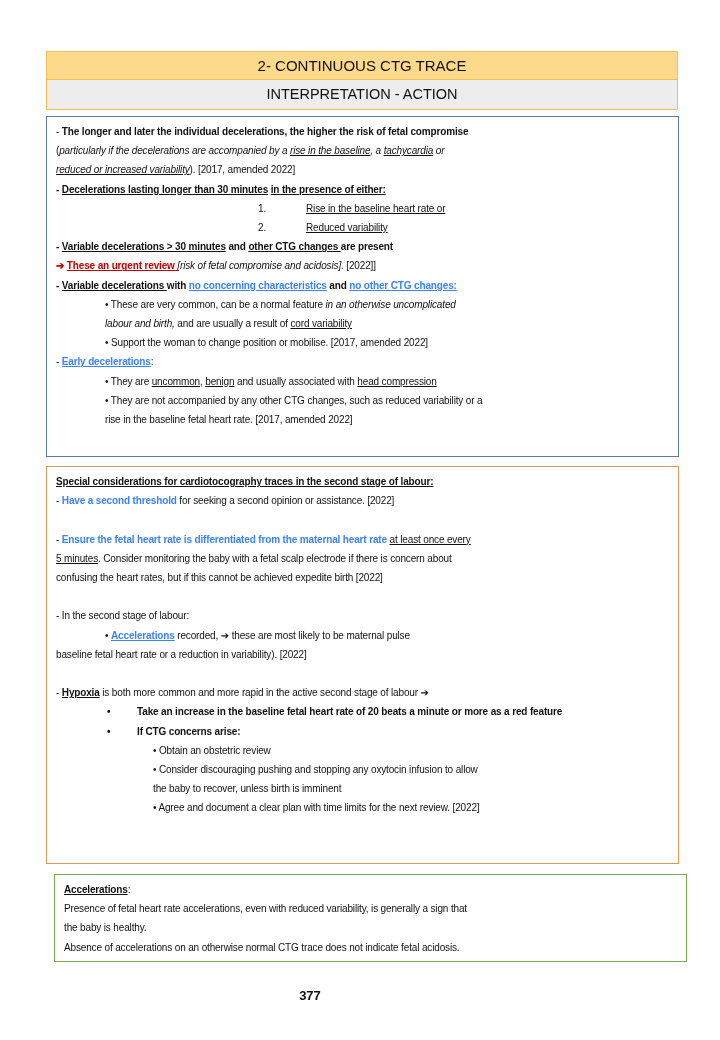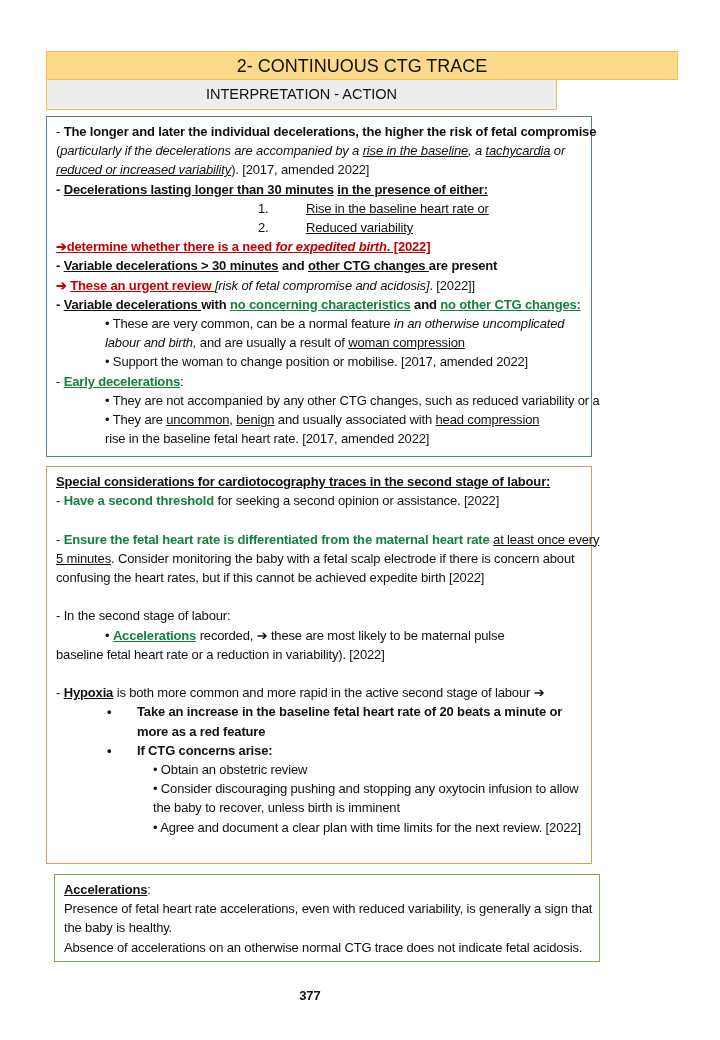--- a/index.html
+++ b/index.html
@@ -1,29 +1,29 @@
 <!DOCTYPE html>
 <html><head>
 <meta charset="utf-8">
 <style>
   html, body { margin: 0; padding: 0; background: #ffffff; }
   body { width: 720px; height: 1040px; position: relative; font-family: "Liberation Sans", sans-serif; color: #111; }
-  .hdr1 { position: absolute; left: 46px; top: 51px; width: 632px; height: 29px; background: #fdd98b; border: 1px solid #f0c050; box-sizing: border-box; text-align: center; font-size: 18px; line-height: 28px; }
-  .hdr2 { position: absolute; left: 46px; top: 80px; width: 511px; height: 30px; background: #ededed; border: 1px solid #f0c050; border-top: none; box-sizing: border-box; text-align: center; font-size: 14.5px; line-height: 29px; }
-  .box { position: absolute; left: 46px; width: 546px; box-sizing: border-box; padding: 5px 19px 4px 9px; font-size: 13px; line-height: 19.2px; letter-spacing: -0.15px; }
+  .hdr1 { position: absolute; left: 46px; top: 51px; width: 632px; height: 29px; background: #fdd98b; border: 1px solid #f0c050; box-sizing: border-box; text-align: center; font-size: 15px; line-height: 28px; }
+  .hdr2 { position: absolute; left: 46px; top: 80px; width: 632px; height: 30px; background: #ededed; border: 1px solid #f0c050; border-top: none; box-sizing: border-box; text-align: center; font-size: 14.5px; line-height: 29px; }
+  .box { position: absolute; left: 46px; width: 633px; box-sizing: border-box; padding: 5px 19px 4px 9px; font-size: 10px; line-height: 19.2px; letter-spacing: -0.15px; }
   .box1 { top: 116px; height: 341px; border: 1px solid #5b7ba6; }
   .box2 { top: 466px; height: 398px; border: 1px solid #d99a5b; }
   .box3 { top: 874px; height: 88px; border: 1px solid #7daa55; margin-left: 8px; }
   .ln { white-space: nowrap; }
   .wrap { white-space: normal; }
   .b { font-weight: bold; }
   .i { font-style: italic; }
   .u { text-decoration: underline; }
   .red { color: #c00000; }
-  .green { color: #15803d; }
+  .green { color: #3b82f6; }
   .ind { padding-left: 49px; }
   .ind2 { padding-left: 97px; }
   .numrow { display: flex; padding-left: 202px; }
   .num { width: 48px; }
   .blank { height: 19.2px; }
   .bul2 { display: flex; padding-left: 49px; }
   .bul2 .dot { width: 30px; padding-left: 2px; }
   .bul2 .txt { flex: 1; }
   .page-num { position: absolute; left: 0; width: 620px; top: 988px; text-align: center; font-size: 13px; font-weight: bold; }
 </style>
@@ -39,30 +39,29 @@
   <div class="ln"><span class="i u">reduced or increased variability</span><span>). [2017, amended  2022]</span></div>
   <div class="ln b"><span>- </span><span class="u">Decelerations lasting longer than 30 minutes</span><span> </span><span class="u">in the presence of either:</span></div>
   <div class="numrow">
       <span class="num">1.</span>
       <span class="u">Rise in the baseline heart rate or</span>
     </div>
   <div class="numrow">
       <span class="num">2.</span>
       <span class="u">Reduced variability</span>
     </div>
-  <div class="ln b red u"><span>➔</span><span>determine whether there is a need </span><span class="i">for expedited birth</span><span>. [2022]</span></div>
   <div class="ln b"><span>- </span><span class="u">Variable decelerations &gt; 30 minutes</span><span> and </span><span class="u">other CTG changes </span><span>are present</span></div>
   <div class="ln"><span class="b red">➔ </span><span class="b red u">These an urgent review </span><span class="i">[risk of fetal compromise and acidosis]</span><span>. [2022]]</span></div>
   <div class="ln b"><span>- </span><span class="u">Variable decelerations </span><span>with </span><span class="u green">no concerning characteristics</span><span> and </span><span class="u green">no other CTG changes:</span></div>
   <div class="ln ind"><span>• These are very common,  can be a normal feature </span><span class="i">in an otherwise uncomplicated</span></div>
-  <div class="ln ind"><span class="i">labour and birth,</span><span> and are usually a result of </span><span class="u">woman compression</span></div>
+  <div class="ln ind"><span class="i">labour and birth,</span><span> and are usually a result of </span><span class="u">cord variability</span></div>
   <div class="ln ind">• Support  the woman  to change position or mobilise. [2017, amended  2022]</div>
   <div class="ln"><span>- </span><span class="b u green">Early decelerations</span><span>:</span></div>
+  <div class="ln ind"><span>• They are </span><span class="u">uncommon</span><span>,  </span><span class="u">benign</span><span> and usually associated with </span><span class="u">head compression</span></div>
   <div class="ln ind">• They are not  accompanied by any other  CTG changes, such as reduced variability or a</div>
-  <div class="ln ind"><span>• They are </span><span class="u">uncommon</span><span>,  </span><span class="u">benign</span><span> and usually associated with </span><span class="u">head compression</span></div>
   <div class="ln ind">rise in the baseline fetal heart rate. [2017, amended  2022]</div>
 </div>
 
 <div class="box box2">
   <div class="ln b u">Special considerations for cardiotocography traces in the second stage of labour:</div>
   <div class="ln"><span> - </span><span class="b green">Have a second threshold</span><span> for seeking a second opinion  or  assistance. [2022]</span></div>
   <div class="blank"></div>
   <div class="ln"><span>- </span><span class="b green">Ensure the fetal heart rate is differentiated from the maternal heart rate</span><span> </span><span class="u">at least once every</span></div>
   <div class="ln"><span class="u">5 minutes</span><span>. Consider monitoring  the baby with  a fetal scalp electrode if there is concern  about</span></div>
   <div class="ln">confusing the heart rates, but if this cannot be achieved expedite birth  [2022]</div>

